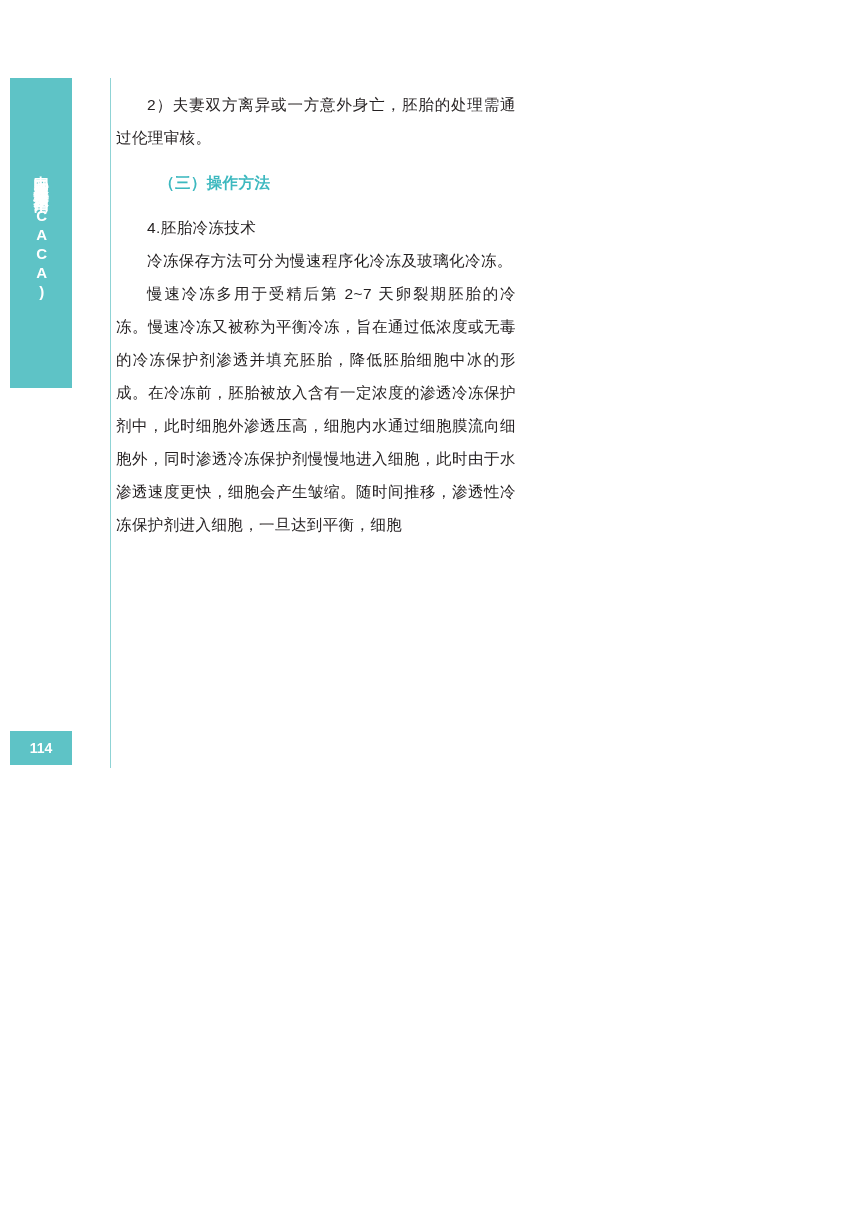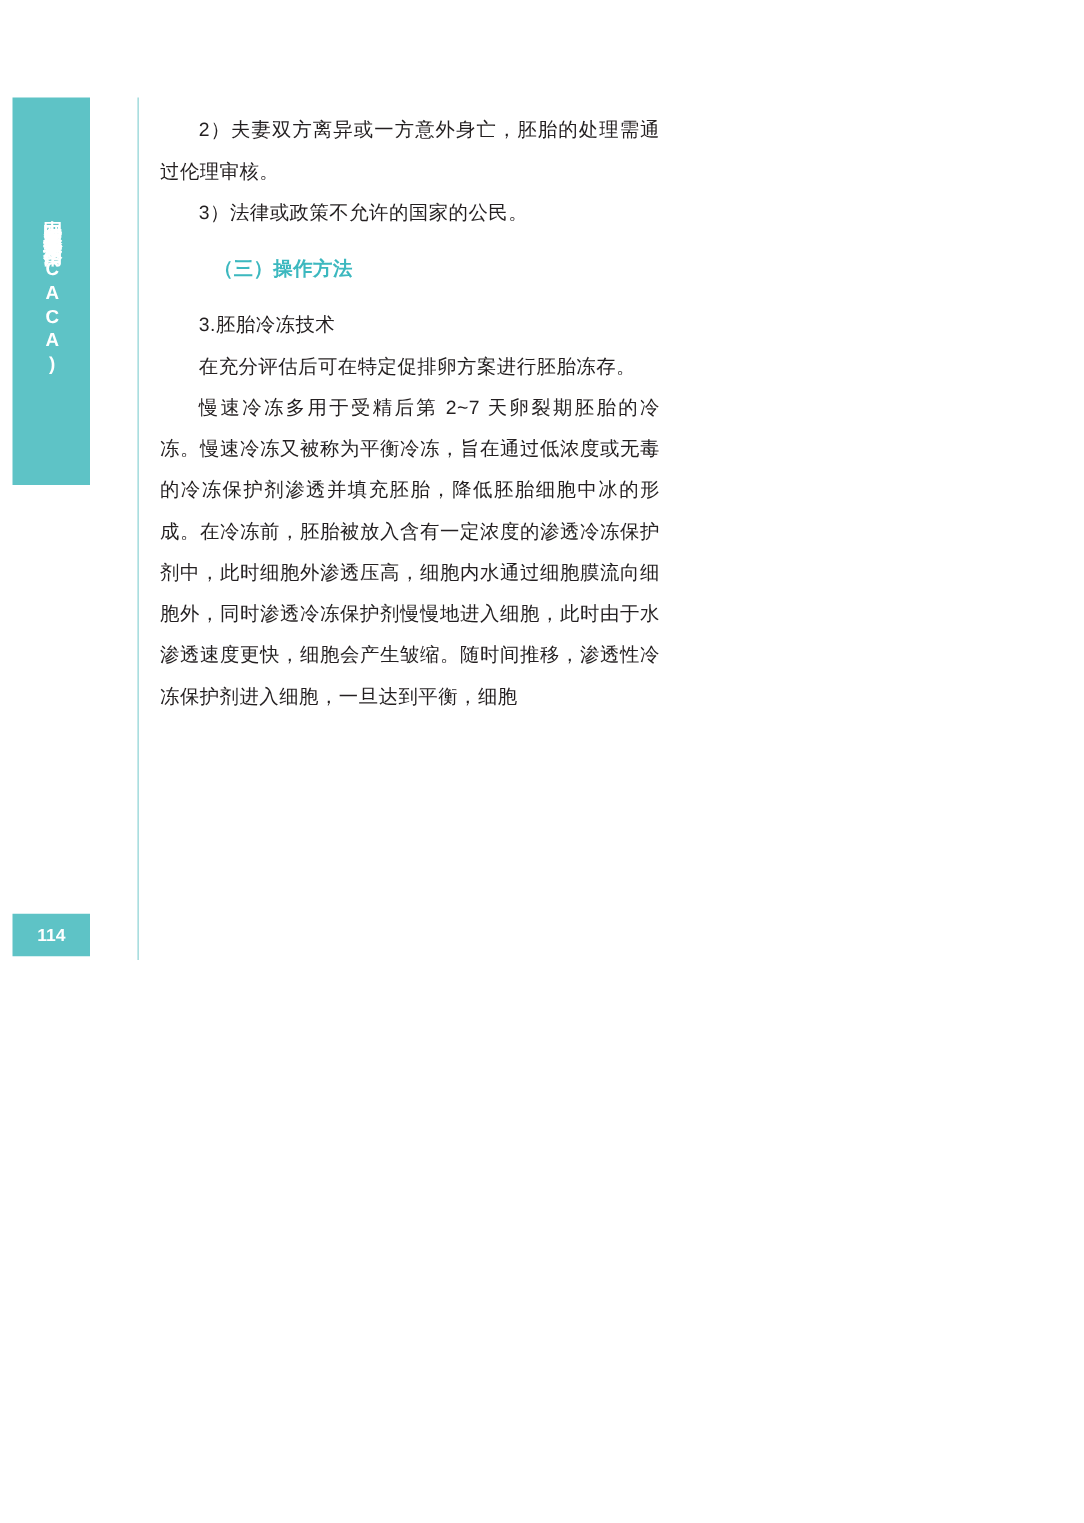--- a/index.html
+++ b/index.html
@@ -68,21 +68,21 @@
     left: 110px;
     top: 78px;
     width: 1px;
     height: 690px;
     background: #8fd3d5;
   }
 
   
   #content {
     position: absolute;
-    left: 128px;
+    left: 116px;
     top: 88px;
     width: 400px;
   }
 
   .para {
     font-size: 15.5px;
     line-height: 33px;
     letter-spacing: 0.4px;
     text-align: justify;
     text-justify: inter-ideograph;
@@ -120,20 +120,19 @@
   </div>
 
   <div id="page-number">
     <span>114</span>
   </div>
 
   <div id="column-rule"></div>
 
   <div id="content">
     <p class="para indent">2）夫妻双方离异或一方意外身亡，胚胎的处理需通过伦理审核。</p>
-    <p class="para indent">3）法律或政策不允许的国家的公民。</p>
     <p class="heading-teal">（三）操作方法</p>
-    <p class="sub-heading">3.胚胎冷冻技术</p>
-    <p class="para indent">在充分评估后可在特定促排卵方案进行胚胎冻存。</p>
+    <p class="sub-heading">4.胚胎冷冻技术</p>
+    <p class="para indent">冷冻保存方法可分为慢速程序化冷冻及玻璃化冷冻。</p>
     <p class="para indent">慢速冷冻多用于受精后第 2~7 天卵裂期胚胎的冷冻。慢速冷冻又被称为平衡冷冻，旨在通过低浓度或无毒的冷冻保护剂渗透并填充胚胎，降低胚胎细胞中冰的形成。在冷冻前，胚胎被放入含有一定浓度的渗透冷冻保护剂中，此时细胞外渗透压高，细胞内水通过细胞膜流向细胞外，同时渗透冷冻保护剂慢慢地进入细胞，此时由于水渗透速度更快，细胞会产生皱缩。随时间推移，渗透性冷冻保护剂进入细胞，一旦达到平衡，细胞</p>
   </div>
 
 </div>
 
 </body></html>

